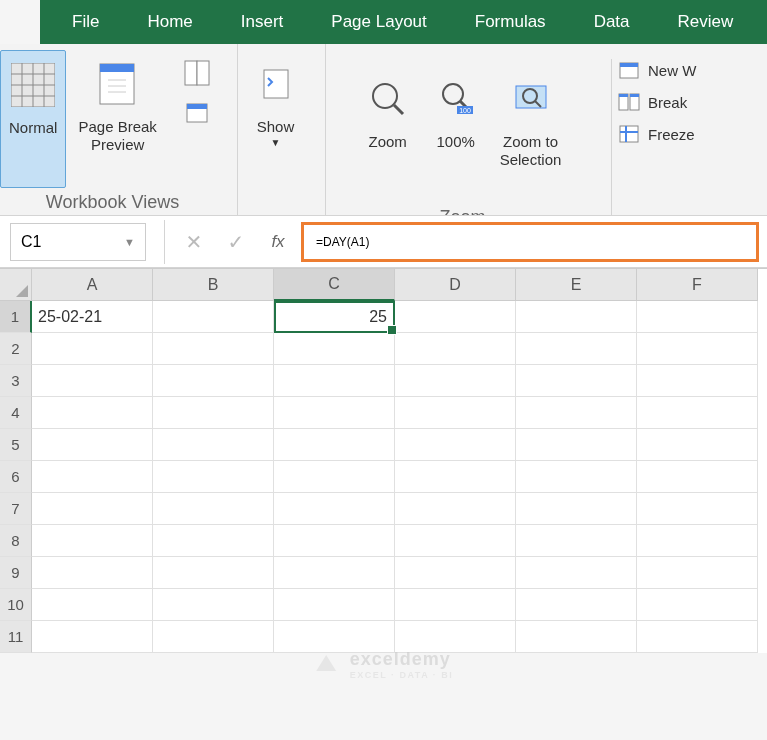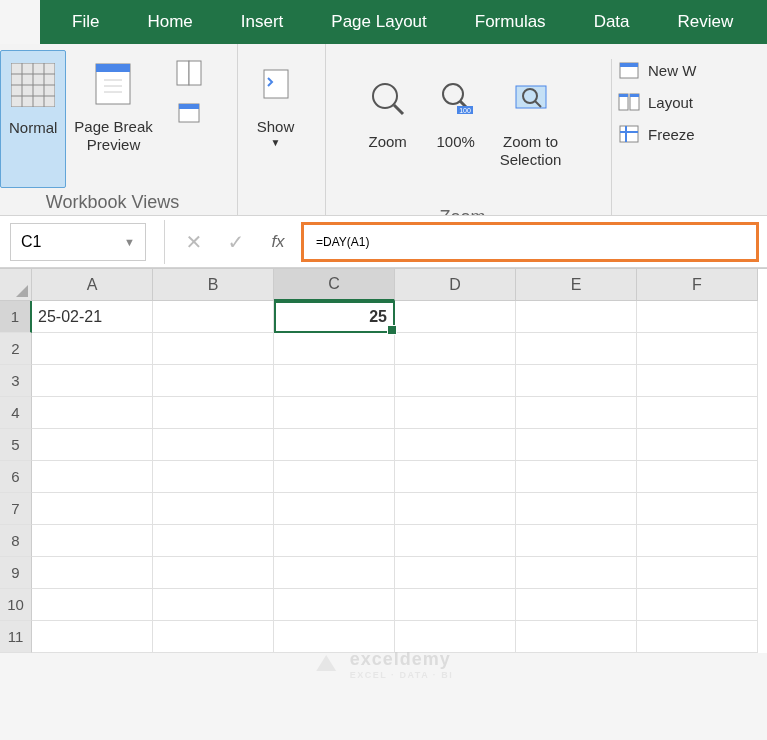--- a/index.html
+++ b/index.html
@@ -5,21 +5,21 @@
     * { margin: 0; padding: 0; box-sizing: border-box; font-family: 'Segoe UI', Tahoma, sans-serif; }
     body { width: 767px; height: 740px; overflow: hidden; background: #f5f5f5; position: relative; }
 
     
     .ribbon-tabs { background: #217346; height: 44px; display: flex; align-items: center; padding: 0 8px; color: white; margin-left: 40px; }
     .ribbon-tab { padding: 0 24px; font-size: 17px; cursor: pointer; height: 100%; display: flex; align-items: center; }
 
     
     .ribbon-content { background: #f3f3f3; height: 172px; border-bottom: 1px solid #d4d4d4; display: flex; overflow: hidden; }
     .ribbon-group { border-right: 1px solid #d4d4d4; padding: 6px 12px 0 0; display: flex; flex-direction: column; height: 100%; }
-    .group-body { display: flex; flex: 1; }
+    .group-body { display: flex; flex: 1; justify-content: space-between; }
     .group-label { font-size: 18px; color: #666; text-align: center; padding: 4px 0 2px 0; }
     .btn-big { display: flex; flex-direction: column; align-items: center; justify-content: flex-start; padding: 4px 8px; text-align: center; font-size: 15px; color: #333; cursor: pointer; min-width: 64px; }
     .btn-big .icon-wrap { height: 60px; display: flex; align-items: center; justify-content: center; margin-bottom: 4px; }
     .btn-big.active { background: #c5e0f5; border: 1px solid #62a5d8; border-radius: 2px; }
     .small-btns { display: flex; flex-direction: column; justify-content: flex-start; gap: 2px; padding: 4px; }
     .btn-small { width: 48px; height: 38px; display: flex; align-items: center; justify-content: center; cursor: pointer; }
     .small-list { padding: 10px 6px 0 6px; display: flex; flex-direction: column; gap: 12px; }
     .small-list-item { display: flex; align-items: center; gap: 8px; font-size: 15px; color: #333; cursor: pointer; }
     .dropdown-arrow { font-size: 10px; margin-top: 2px; }
 
@@ -37,21 +37,21 @@
     .col-headers { display: flex; height: 32px; }
     .corner { width: 32px; border-right: 1px solid #ccc; border-bottom: 1px solid #ccc; background: #e6e6e6; position: relative; }
     .corner::after { content: ''; position: absolute; right: 3px; bottom: 3px; width: 0; height: 0; border-left: 12px solid transparent; border-bottom: 12px solid #aaa; }
     .col-header { width: 121px; border-right: 1px solid #ccc; border-bottom: 1px solid #ccc; background: #e6e6e6; display: flex; align-items: center; justify-content: center; font-size: 16px; color: #555; }
     .col-header.sel { background: #d5d5d5; border-bottom: 2px solid #217346; }
     .row { display: flex; height: 32px; }
     .row-header { width: 32px; border-right: 1px solid #ccc; border-bottom: 1px solid #e0e0e0; background: #e6e6e6; display: flex; align-items: center; justify-content: center; font-size: 15px; color: #555; }
     .row-header.sel { background: #d5d5d5; border-right: 2px solid #217346; }
     .cell { width: 121px; border-right: 1px solid #e0e0e0; border-bottom: 1px solid #e0e0e0; display: flex; align-items: center; padding: 0 6px; font-size: 16px; color: #333; }
     .cell.right { justify-content: flex-end; }
-    .cell.selected { border: 2px solid #217346; position: relative; font-weight: bold; }
+    .cell.selected { border: 2px solid #217346; position: relative; }
     .cell.selected::after { content: ''; position: absolute; right: -4px; bottom: -4px; width: 8px; height: 8px; background: #217346; border: 1px solid white; }
 
     .watermark { position: absolute; bottom: 60px; left: 50%; transform: translateX(-50%); color: #ccc; font-size: 18px; letter-spacing: 1px; display: flex; align-items: center; gap: 12px; opacity: 0.6; font-weight: bold; }
     .watermark .sub { font-size: 9px; display: block; letter-spacing: 1.5px; color: #ddd; }
   </style>
 </head>
 <body>
 
 <div class="ribbon-tabs">
   <div class="ribbon-tab">File</div>
@@ -174,21 +174,21 @@
           </svg>
         <span>New W</span>
       </div>
       <div class="small-list-item">
         <svg width="22" height="20">
             <rect x="1" y="2" width="9" height="16" fill="white" stroke="#888"></rect>
             <rect x="12" y="2" width="9" height="16" fill="white" stroke="#888"></rect>
             <rect x="1" y="2" width="9" height="3" fill="#4a86e8"></rect>
             <rect x="12" y="2" width="9" height="3" fill="#4a86e8"></rect>
           </svg>
-        <span>Layout</span>
+        <span>Break</span>
       </div>
       <div class="small-list-item">
         <svg width="22" height="20">
             <rect x="2" y="2" width="18" height="16" fill="white" stroke="#888"></rect>
             <line x1="8" y1="2" x2="8" y2="18" stroke="#4a86e8" stroke-width="2"></line>
             <line x1="2" y1="8" x2="20" y2="8" stroke="#4a86e8" stroke-width="2"></line>
           </svg>
         <span>Freeze</span>
       </div>
     </div>

